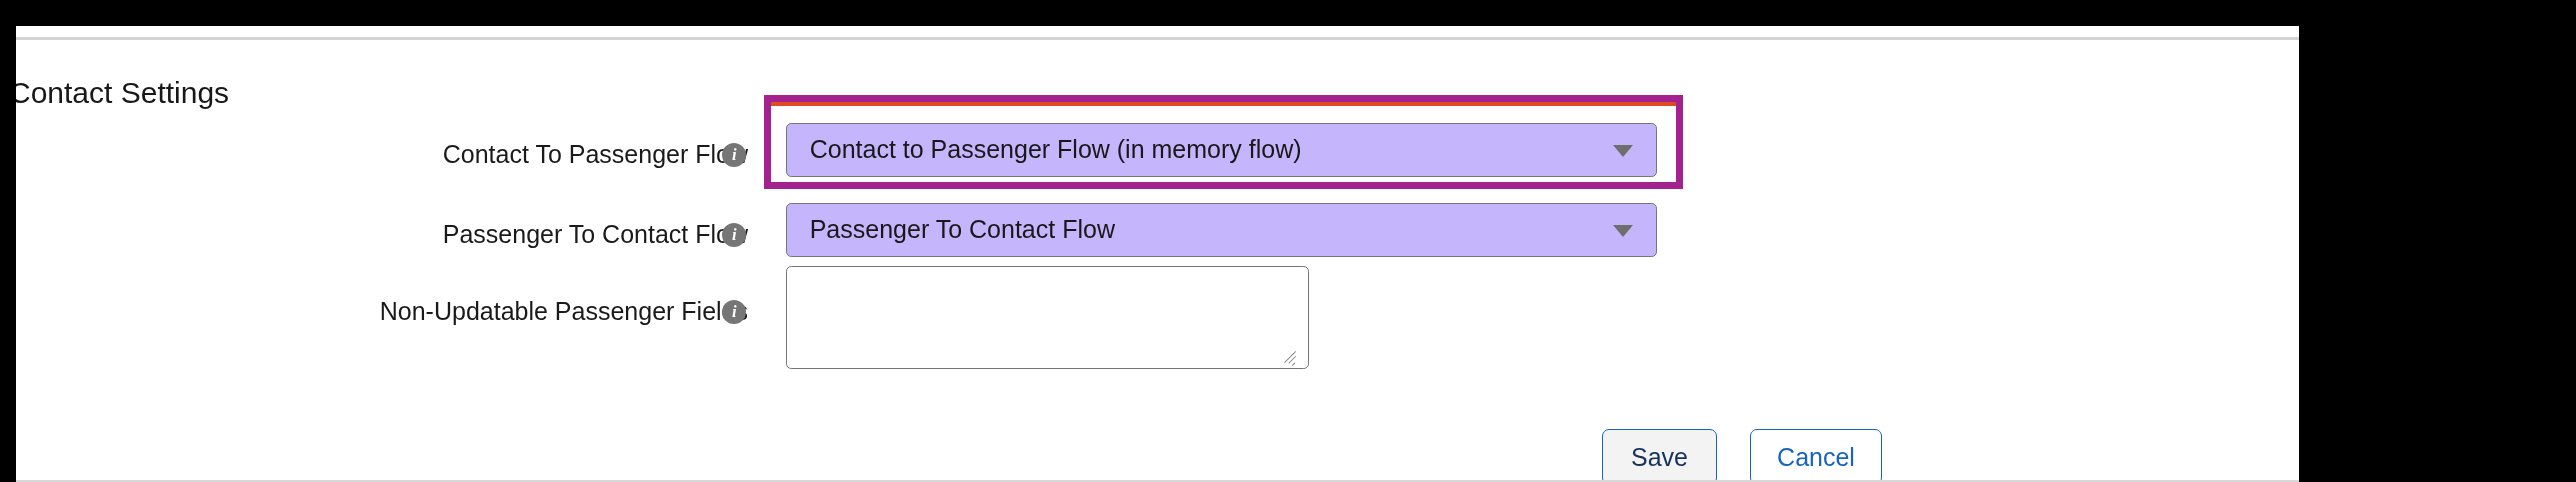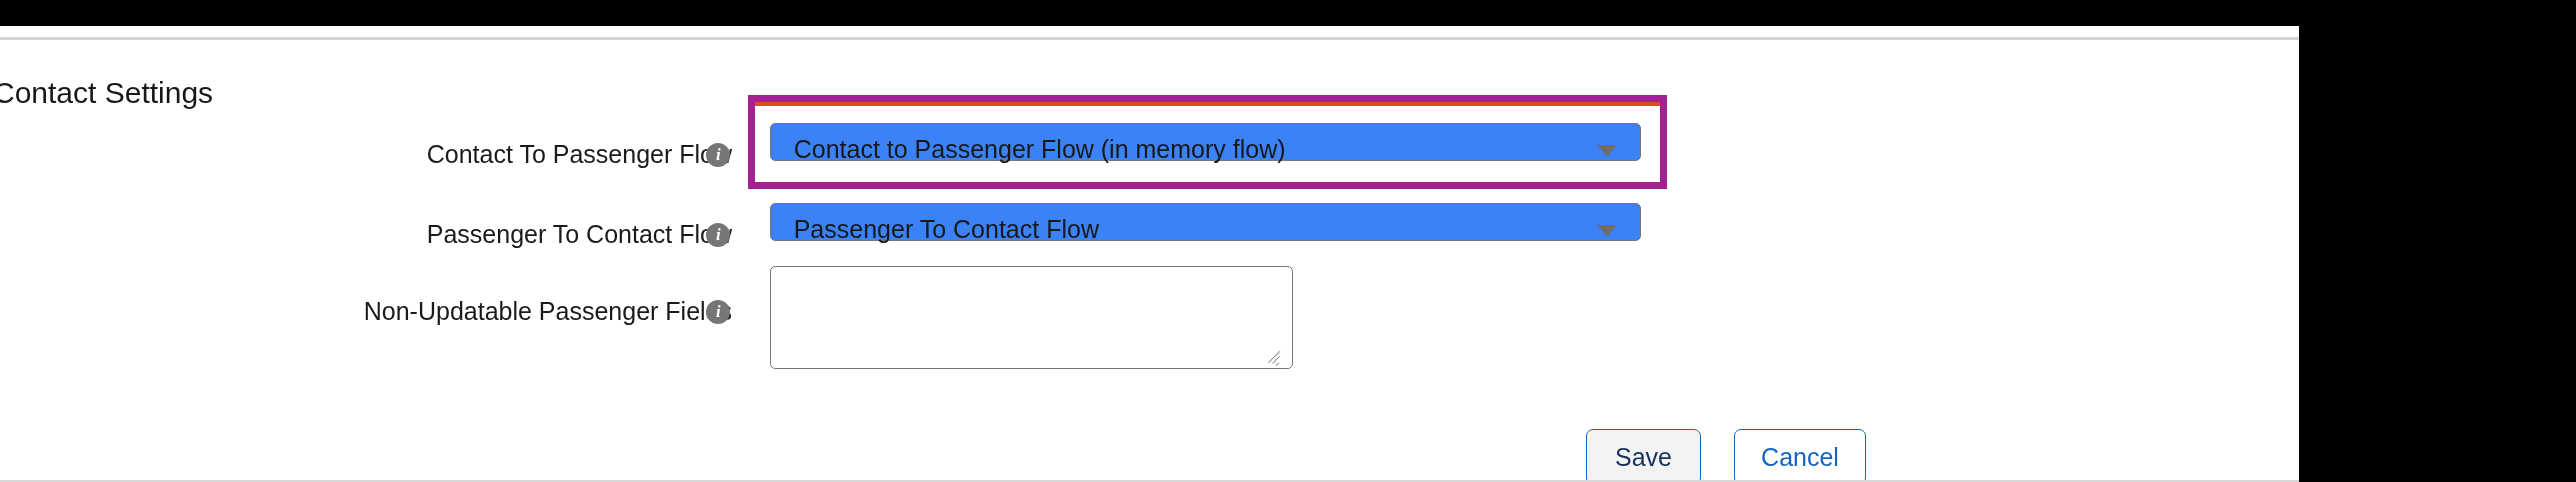--- a/index.html
+++ b/index.html
@@ -19,21 +19,21 @@
   #screen {
     position: relative;
     width: 2576px;
     height: 483px;
     background: #000000;
   }
 
   
   #page-viewport {
     position: absolute;
-    left: 0;
+    left: 16px;
     top: 26px;
     width: 2299px;
     height: 457px;
     background: #ffffff;
     overflow: hidden;
   }
 
   
   #top-rule {
     position: absolute;
@@ -115,25 +115,25 @@
     font-style: italic;
     user-select: none;
   }
 
   
   .select-control {
     position: absolute;
     left: 770px;
     top: -15.7px;
     width: 871px;
-    height: 38px;
+    height: 54px;
     box-sizing: border-box;
     border: 1.7px solid #767676;
     border-radius: 5.2px;
-    background: #3b82f6;
+    background: #c4b5fd;
   }
   .select-value {
     position: absolute;
     left: 22.7px;
     top: 0;
     height: 51px;
     line-height: 51px;
     font-size: 25px;
     color: #181818;
     white-space: nowrap;

